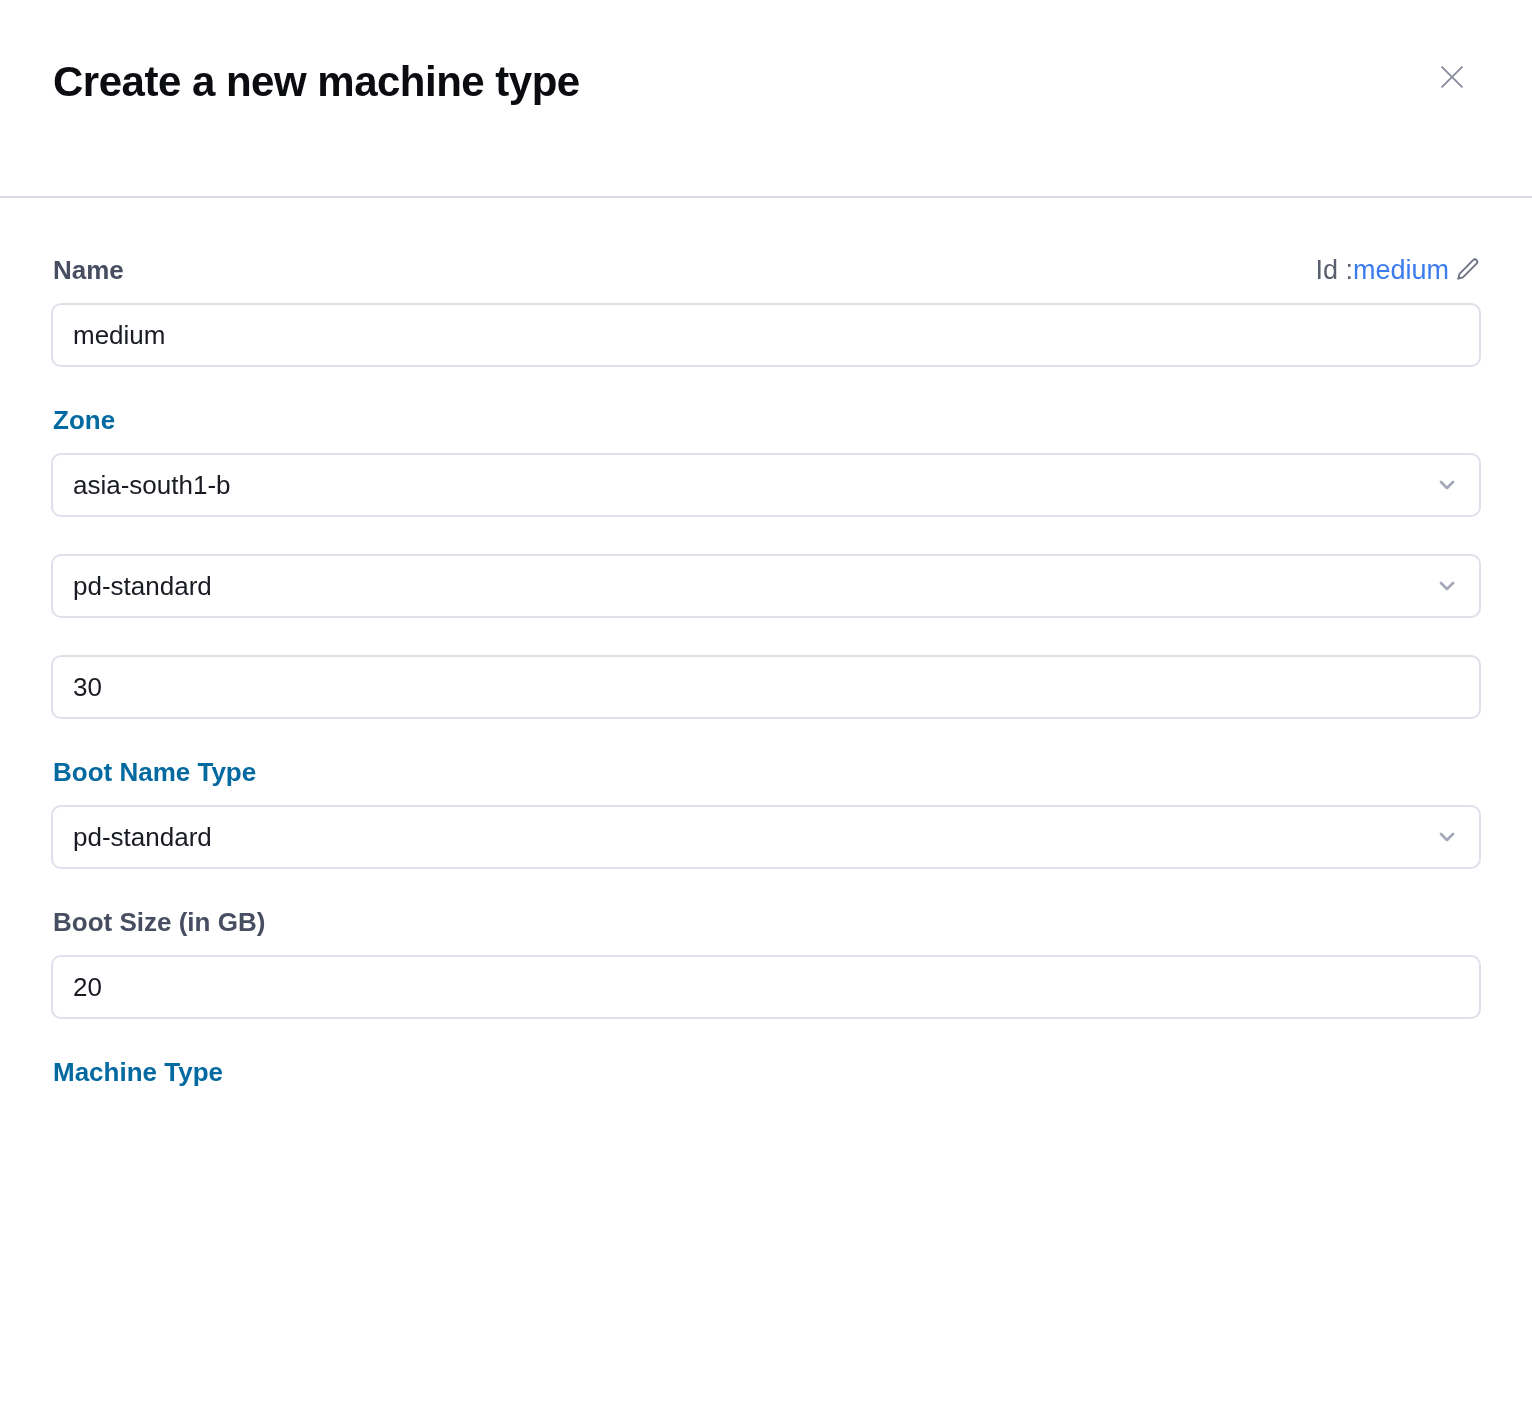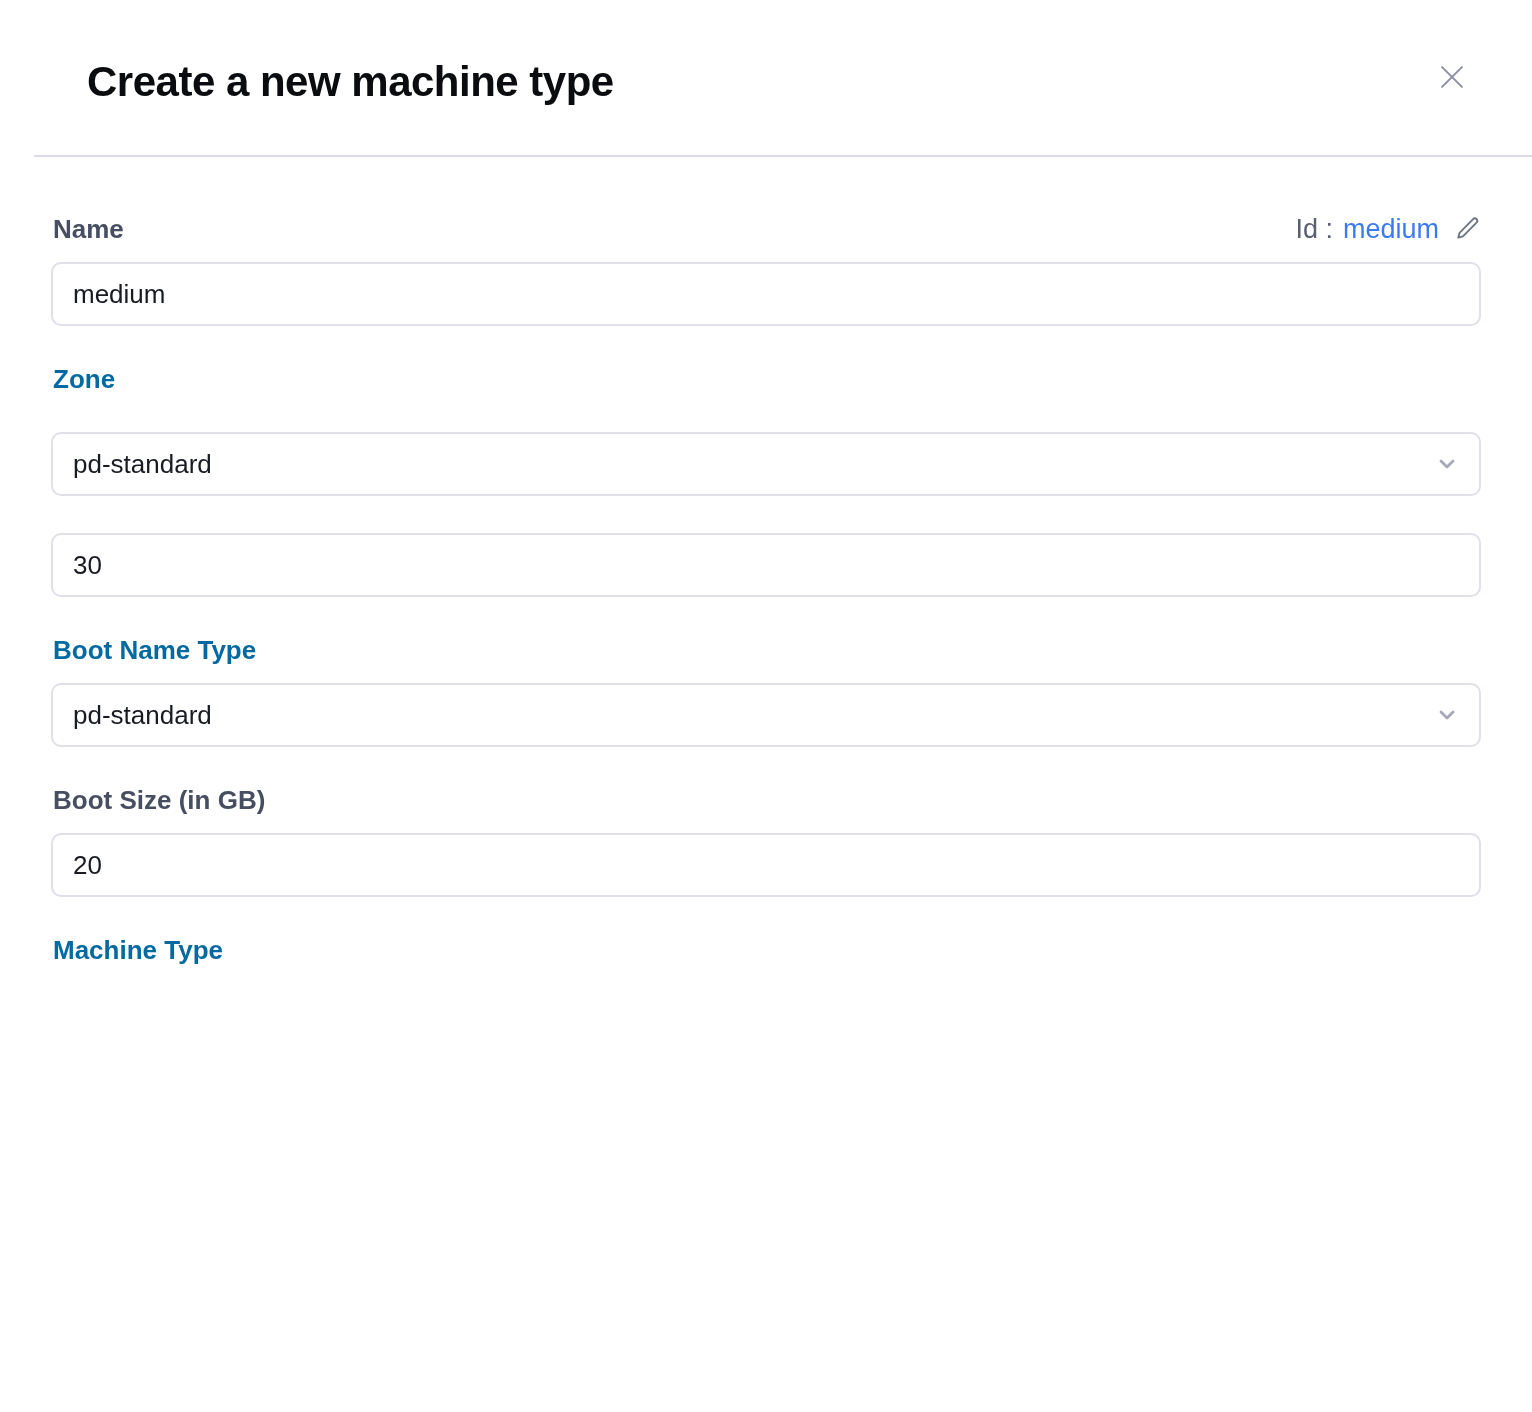--- a/index.html
+++ b/index.html
@@ -12,24 +12,23 @@
   }
   .modal {
     width: 1532px;
     height: 1412px;
     background: #ffffff;
     display: flex;
     flex-direction: column;
   }
   .modal-header {
     position: relative;
-    height: 157px;
+    height: 198px;
     border-bottom: 2px solid #dcdae6;
     flex: 0 0 auto;
-    margin-left: 34px;
   }
   .modal-title {
     position: absolute;
     left: 53px;
     top: 58px;
     font-size: 42px;
     font-weight: 700;
     letter-spacing: -0.5px;
     color: #0b0c0f;
   }
@@ -62,21 +61,20 @@
     font-size: 26px;
     font-weight: 600;
     line-height: 32px;
   }
   .lbl.dark  { color: #474e61; }
   .lbl.light { color: #0369a1; }
 
   .id-row {
     display: flex;
     align-items: center;
-    gap: 10px;
     font-size: 27px;
     line-height: 32px;
   }
   .id-prefix { color: #5b6071; font-weight: 400; }
   .id-value  { color: #3b7bf0; font-weight: 400; cursor: pointer; }
   .pencil-wrap { display: flex; align-items: center; margin-left: 4px; cursor: pointer; }
   .pencil-wrap svg { width: 28px; height: 28px; stroke: #6e7383; }
 
   .control {
     width: 100%;
@@ -140,20 +138,28 @@
           </span>
         </div>
       </div>
       <input class="control" value="medium" style="">
     </div>
 
     <div class="group">
       <div class="label-row">
         <label class="lbl light">Zone</label>
       </div>
+      <div class="control select">
+        <span class="select-value">asia-south1-b</span>
+        <span class="chevron">
+          <svg viewBox="0 0 24 24" fill="none" stroke-width="2.8" stroke-linecap="round" stroke-linejoin="round">
+            <polyline points="6 9 12 15 18 9"></polyline>
+          </svg>
+        </span>
+      </div>
     </div>
 
 
     <div class="group">
       <div class="control select">
         <span class="select-value">pd-standard</span>
         <span class="chevron">
           <svg viewBox="0 0 24 24" fill="none" stroke-width="2.8" stroke-linecap="round" stroke-linejoin="round">
             <polyline points="6 9 12 15 18 9"></polyline>
           </svg>

